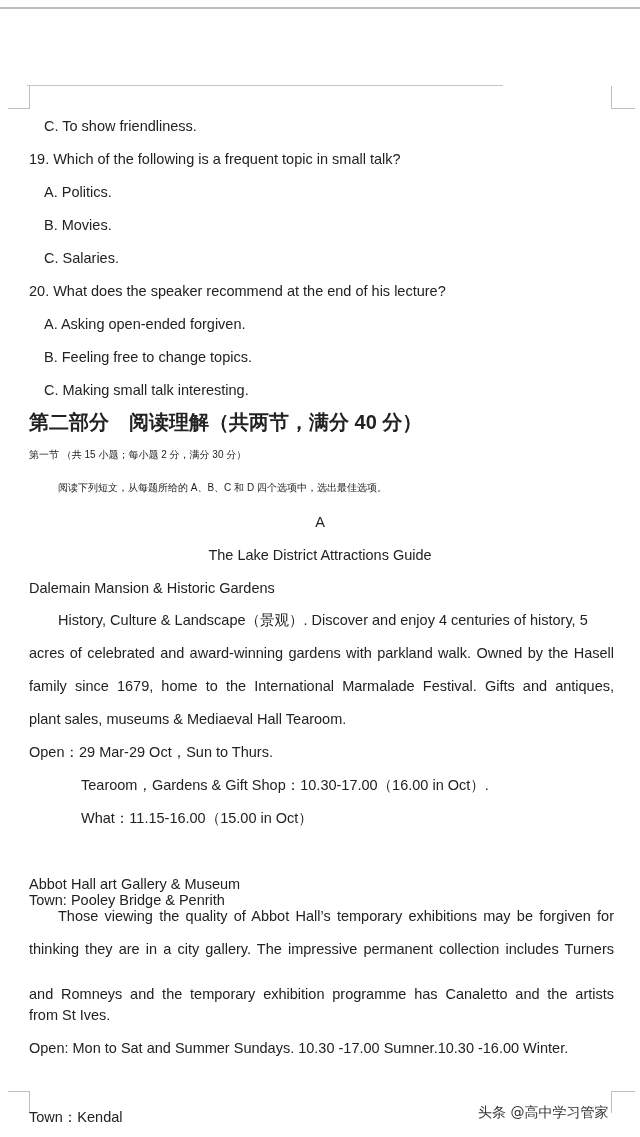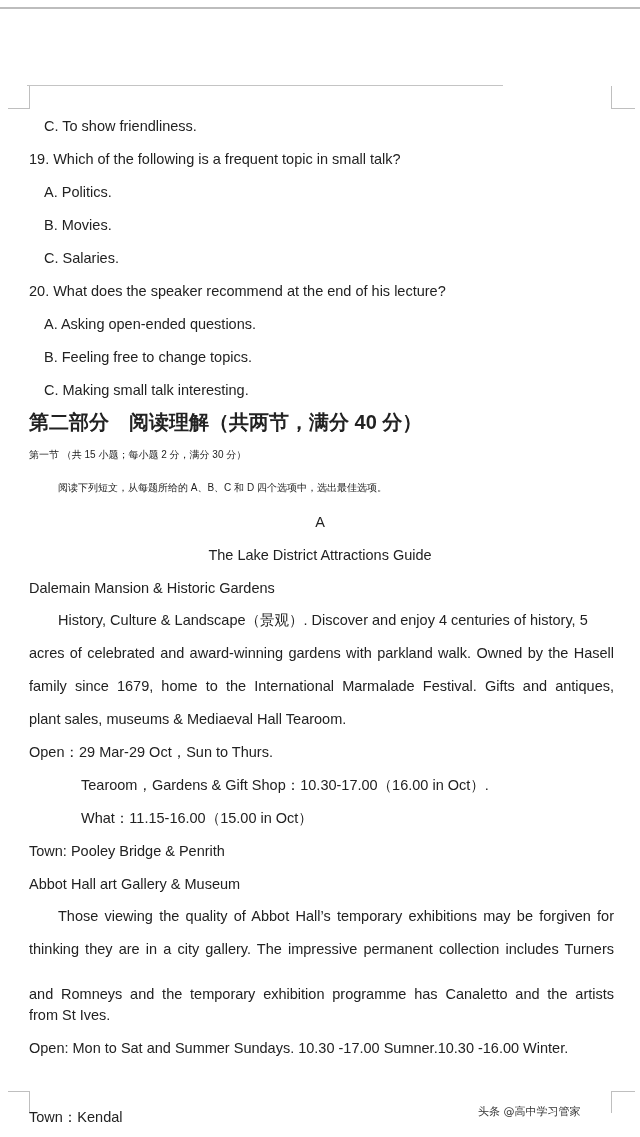--- a/index.html
+++ b/index.html
@@ -18,21 +18,21 @@
     position: absolute; left: 29px; width: 585px; font-size: 14.5px; line-height: 20px; white-space: nowrap;
   }
   .opt { left: 44px; }
   .ind2 { left: 81px; }
   .center { left: 0; width: 640px; text-align: center; }
   .cn-bold { font-weight: bold; font-size: 20px; }
   .cn { font-size: 10px; }
   .para-indent { left: 58px; width: 556px; }
   .justify { text-align: justify; text-align-last: justify; white-space: nowrap; }
   .watermark {
-    position: absolute; left: 478px; top: 1104px; font-size: 11px; color: #333; white-space: nowrap;
+    position: absolute; left: 478px; top: 1104px; font-size: 14px; color: #333; white-space: nowrap;
     font-family: "DejaVu Sans", sans-serif;
   }
   .lbl { font-weight: normal; }
 </style>
 </head>
 <body>
 
 <div class="top-rule"></div>
 <div class="header-rule"></div>
 <div class="corner c-tl"></div>
@@ -41,21 +41,21 @@
 <div class="corner c-br"></div>
 
 <div class="line opt" style="top:116px">C. To show friendliness.</div>
 
 <div class="line" style="top:149px">19. Which of the following is a frequent topic in small talk?</div>
 <div class="line opt" style="top:182px">A. Politics.</div>
 <div class="line opt" style="top:215px">B. Movies.</div>
 <div class="line opt" style="top:248px">C. Salaries.</div>
 
 <div class="line" style="top:281px">20. What does the speaker recommend at the end of his lecture?</div>
-<div class="line opt" style="top:314px">A. Asking open-ended questions.</div>
+<div class="line opt" style="top:314px">A. Asking open-ended forgiven.</div>
 <div class="line opt" style="top:347px">B. Feeling free to change topics.</div>
 <div class="line opt" style="top:380px">C. Making small talk interesting.</div>
 
 <div class="line cn-bold" style="top:412px">第二部分　阅读理解（共两节，满分 40 分）</div>
 <div class="line cn" style="top:445px">第一节 （共 15 小题；每小题 2 分，满分 30 分）</div>
 <div class="line cn" style="top:478px;left:58px">阅读下列短文，从每题所给的 A、B、C 和 D 四个选项中，选出最佳选项。</div>
 
 <div class="line center" style="top:512px">A</div>
 <div class="line center" style="top:545px">The Lake District Attractions Guide</div>
 
@@ -67,21 +67,21 @@
 
 <div class="line" style="top:742px">
   <span class="lbl">Open：</span><span class="lbl">29 Mar-29 Oct，Sun to Thurs.</span>
 </div>
 <div class="line ind2" style="top:775px">
   <span class="lbl">Tearoom，Gardens &amp; Gift Shop：</span><span>10.30-17.00（16.00 in Oct）.</span>
 </div>
 <div class="line ind2" style="top:808px">
   <span class="lbl">What：</span><span>11.15-16.00（15.00 in Oct）</span>
 </div>
-<div class="line" style="top:841px">
+<div class="line" style="top:890px">
   <span class="lbl">Town:</span><span> Pooley Bridge &amp; Penrith</span>
 </div>
 
 <div class="line" style="top:874px">Abbot Hall art Gallery &amp; Museum</div>
 <div class="line para-indent justify" style="top:906px">Those viewing the quality of Abbot Hall’s temporary exhibitions may be forgiven for</div>
 <div class="line justify" style="top:939px">thinking they are in a city gallery. The impressive permanent collection includes Turners</div>
 <div class="line justify" style="top:984px">and Romneys and the temporary exhibition programme has Canaletto and the artists</div>
 <div class="line" style="top:1005px">from St Ives.</div>
 <div class="line" style="top:1038px">Open: Mon to Sat and Summer Sundays. 10.30 -17.00 Sumner.10.30 -16.00 Winter.</div>
 <div class="line" style="top:1107px">

